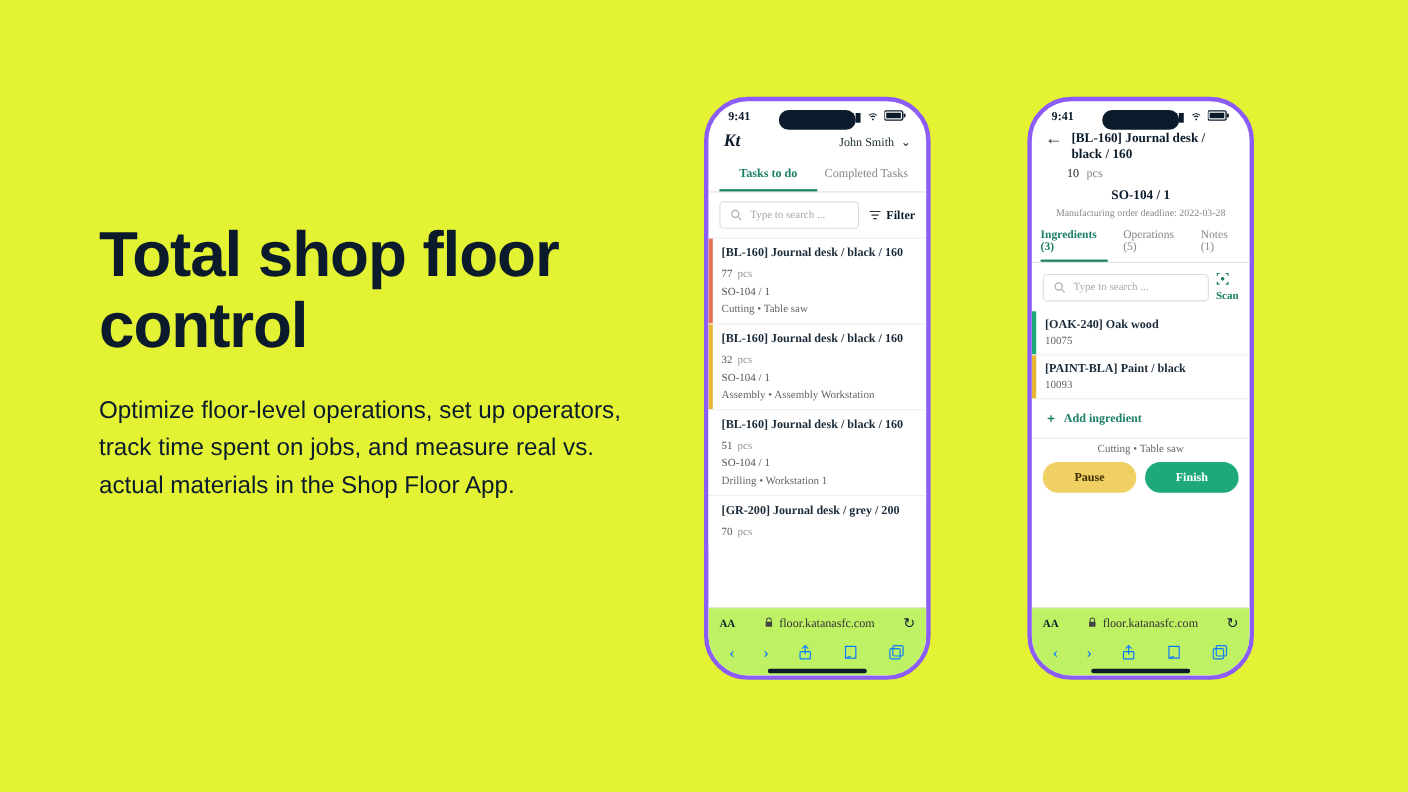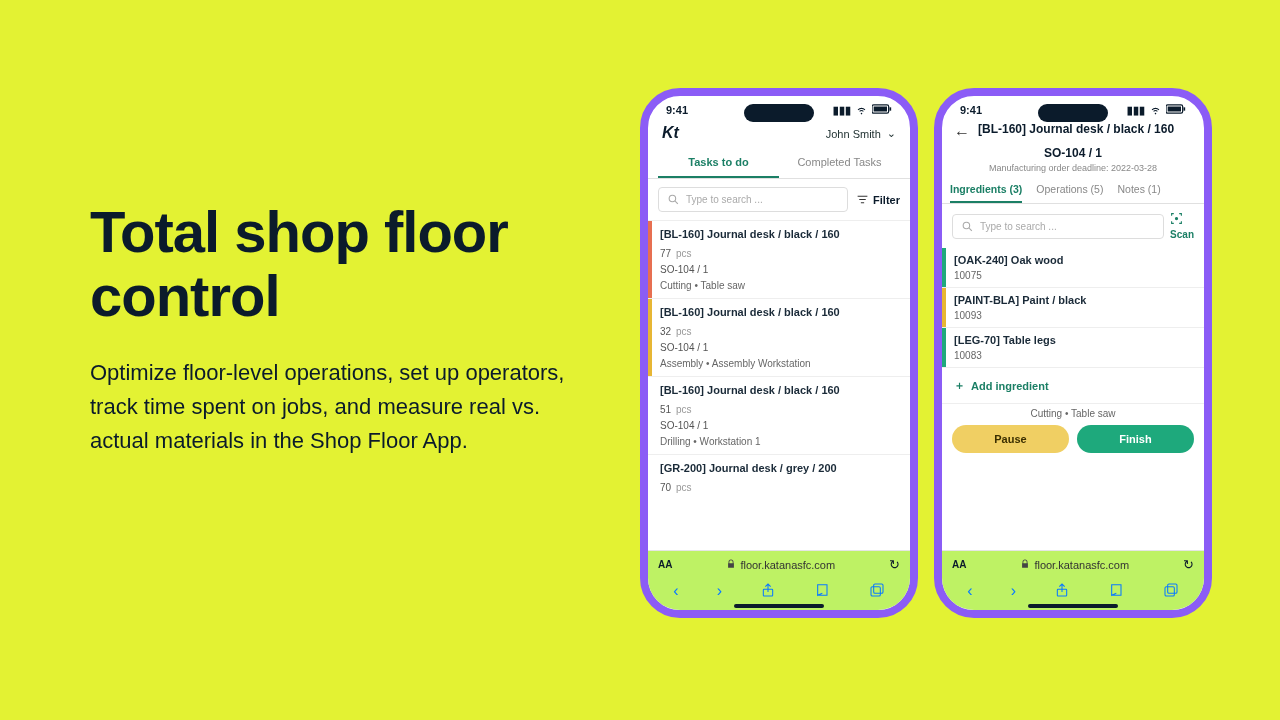--- a/index.html
+++ b/index.html
@@ -20,25 +20,26 @@
     letter-spacing: -1px;
     margin-bottom: 28px;
     color: #0b1b2b;
   }
   .marketing p {
     font-size: 22px; line-height: 1.55; font-weight: 400;
     color: #0b1b2b;
   }
   .phone {
     position: absolute;
-    width: 278px; height: 530px;
+    width: 206px; height: 530px;
     background: #fff;
-    border: 8px solid #8b5cf6;
+    border: 4px solid #8b5cf6;
     border-radius: 40px;
     overflow: hidden;
+    font-family: Liberation Serif, serif;
   }
   .phone.left  { left: 640px; top: 88px; }
   .phone.right { left: 934px; top: 88px; }
   .status-bar {
     height: 24px; display: flex; align-items: center; justify-content: space-between;
     padding: 4px 18px 0; font-size: 11px; font-weight: 700;
   }
   .pill {
     position: absolute; top: 8px; left: 50%; transform: translateX(-50%);
     width: 70px; height: 18px; background: #0b1b2b; border-radius: 10px;
@@ -248,20 +249,24 @@
             <rect x="2" y="3" width="16" height="6" fill="#0b1b2b"></rect>
             <rect x="21" y="4" width="2" height="4" fill="#0b1b2b"></rect>
           </svg>
       </span>
     </div>
   </div>
   <div class="detail-header">
     <span class="back-arrow">←</span>
     <span class="detail-title">[BL-160] Journal desk / black / 160</span>
   </div>
+  <div class="detail-qty">
+    <span>10</span>
+    <span class="u">pcs</span>
+  </div>
   <div class="so-center">SO-104 / 1</div>
   <div class="deadline">Manufacturing order deadline: 2022-03-28</div>
   <div class="detail-tabs">
     <div class="dtab active">Ingredients (3)</div>
     <div class="dtab">Operations (5)</div>
     <div class="dtab">Notes (1)</div>
   </div>
   <div class="scan-row">
     <div class="scan-box">
       <svg class="svgicon" viewBox="0 0 24 24" fill="none" stroke="#aaa" stroke-width="2">
@@ -281,25 +286,20 @@
   <div class="ing-list" id="inglist">
       <div class="ing">
         <div class="accent"></div>
         <div class="name">[OAK-240] Oak wood</div>
         <div class="code">10075</div>
       </div>
       <div class="ing yellow">
         <div class="accent"></div>
         <div class="name">[PAINT-BLA] Paint / black</div>
         <div class="code">10093</div>
-      </div>
-      <div class="ing">
-        <div class="accent"></div>
-        <div class="name">[LEG-70] Table legs</div>
-        <div class="code">10083</div>
       </div>
     </div>
   <div class="add-ing">
     <span>＋</span>
     <span>Add ingredient</span>
   </div>
   <div style="border-top:1px solid #eee;"></div>
   <div class="op-line">Cutting  •  Table saw</div>
   <div class="btn-row">
     <div class="btn pause">Pause</div>

